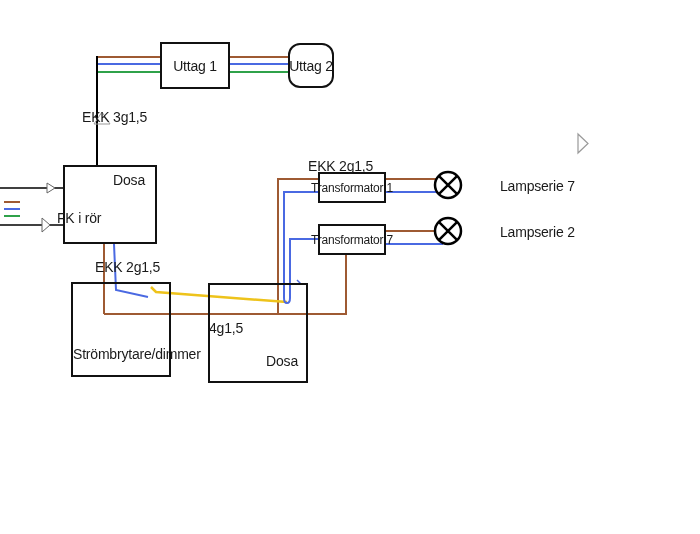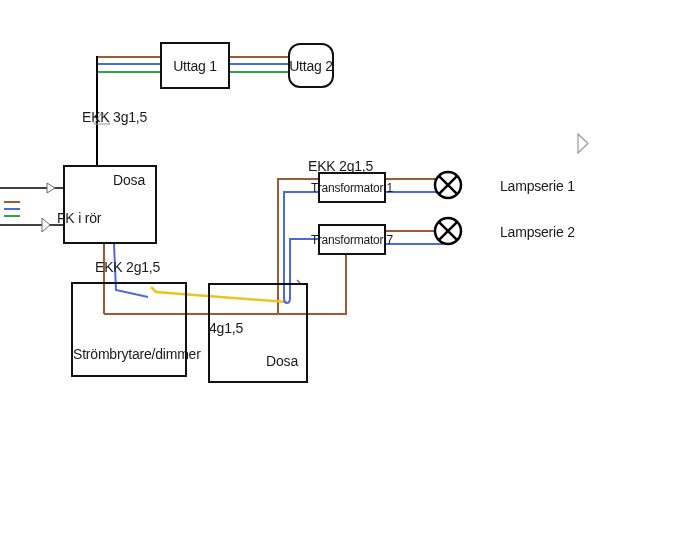--- a/index.html
+++ b/index.html
@@ -104,29 +104,29 @@
   </div>
 
   <div class="box" style="left:318px;top:172px;width:68px;height:31px;">
     <span class="lbl t-lbl">Transformator 1</span>
   </div>
 
   <div class="box" style="left:318px;top:224px;width:68px;height:31px;">
     <span class="lbl t-lbl">Transformator 7</span>
   </div>
 
-  <div class="box" style="left:71px;top:282px;width:116px;height:95px;">
+  <div class="box" style="left:71px;top:282px;width:100px;height:95px;">
     <span class="lbl bottom-center">Strömbrytare/dimmer</span>
   </div>
 
   <div class="box" style="left:208px;top:283px;width:100px;height:100px;">
     <span class="lbl bottom-right">Dosa</span>
   </div>
 
   <span class="lbl free-lbl" style="left:53px;top:109px;">EKK 3g1,5</span>
   <span class="lbl free-lbl" style="left:28px;top:210px;">FK i rör</span>
   <span class="lbl free-lbl" style="left:66px;top:259px;">EKK 2g1,5</span>
   <span class="lbl free-lbl" style="left:279px;top:158px;">EKK 2g1,5</span>
   <span class="lbl free-lbl" style="left:180px;top:320px;">4g1,5</span>
-  <span class="lbl free-lbl" style="left:471px;top:178px;">Lampserie 1</span>
+  <span class="lbl free-lbl" style="left:471px;top:178px;">Lampserie 7</span>
   <span class="lbl free-lbl" style="left:471px;top:224px;">Lampserie 2</span>
 
 </div>
 
 </body></html>

